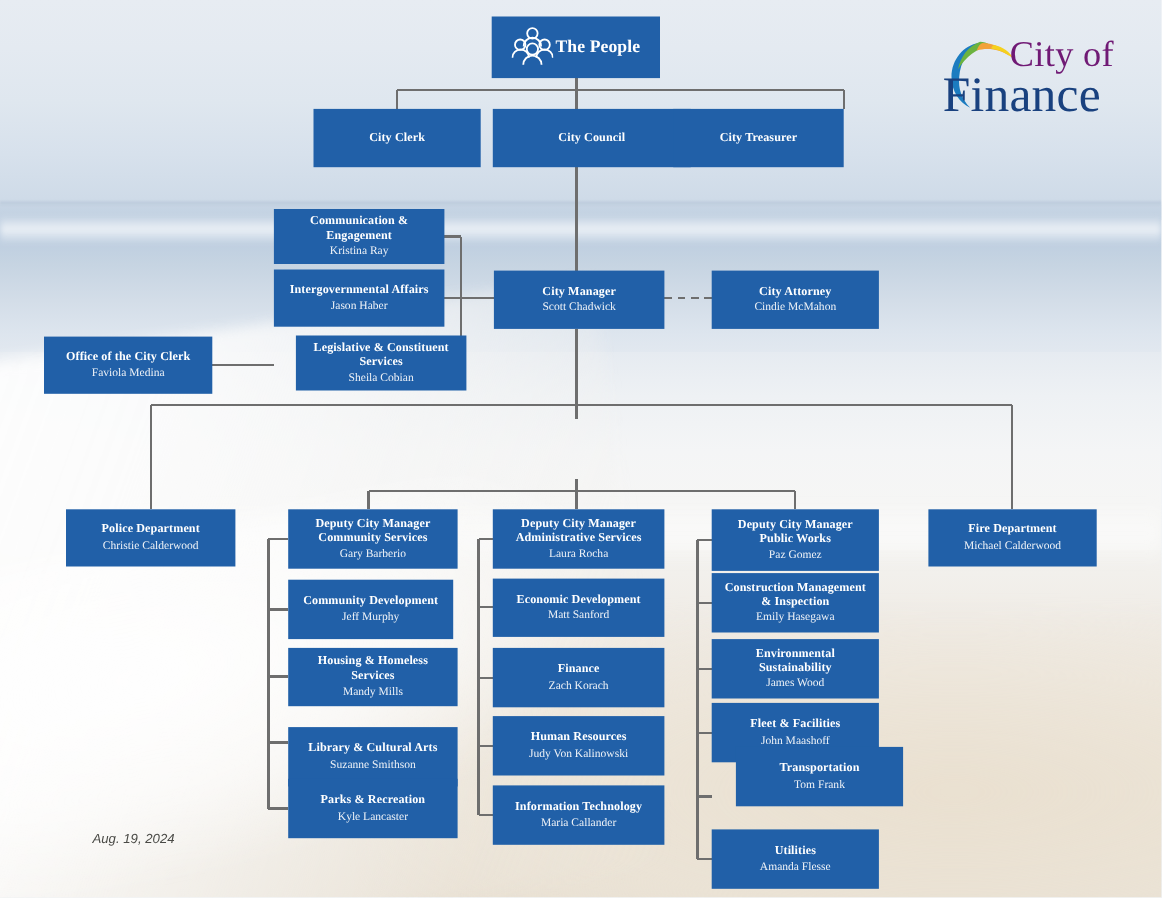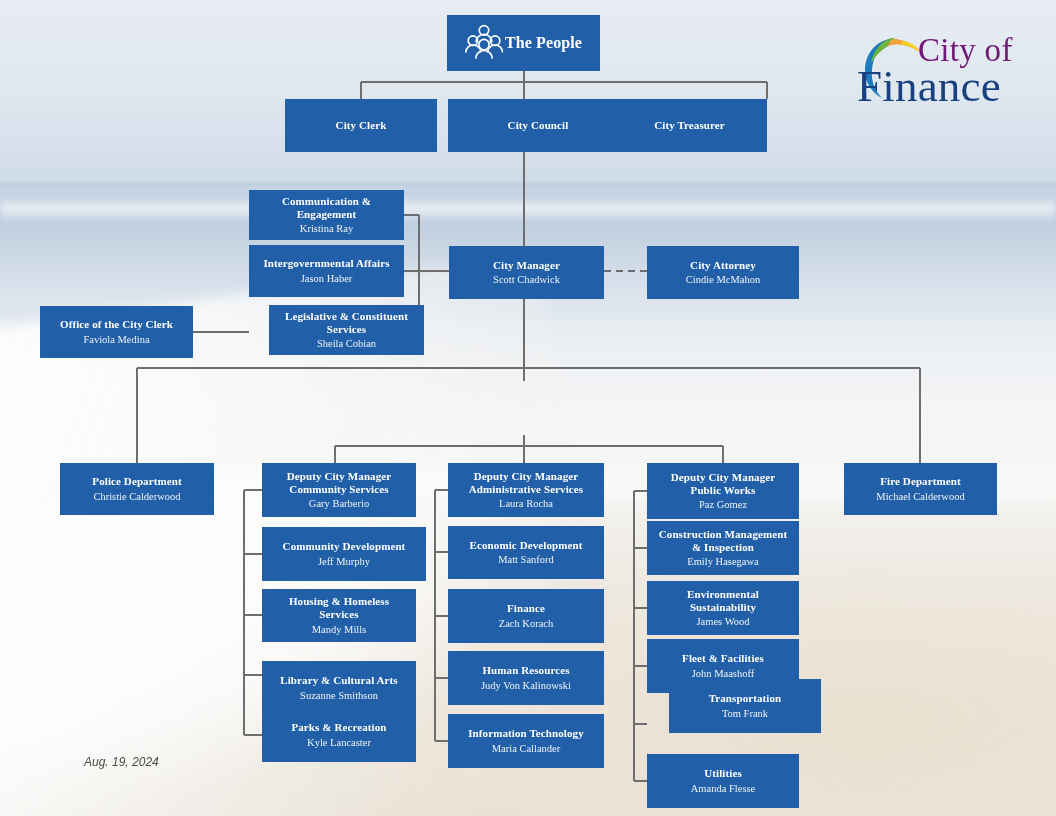--- a/index.html
+++ b/index.html
@@ -278,21 +278,21 @@
   </div>
   <div class="node" style="left:844px; top:463px; width:153px; height:52px;">
     <span class="t">Fire Department</span>
     <span class="n">Michael Calderwood</span>
   </div>
 
   <div class="node" style="left:262px; top:463px; width:154px; height:54px;">
     <span class="t">Deputy City Manager<br>Community Services</span>
     <span class="n">Gary Barberio</span>
   </div>
-  <div class="node" style="left:262px; top:527px; width:164px; height:54px;">
+  <div class="node" style="left:262px; top:527px; width:150px; height:54px;">
     <span class="t">Community Development</span>
     <span class="n">Jeff Murphy</span>
   </div>
   <div class="node" style="left:262px; top:589px; width:154px; height:53px;">
     <span class="t">Housing &amp; Homeless Services</span>
     <span class="n">Mandy Mills</span>
   </div>
   <div class="node" style="left:262px; top:661px; width:154px; height:54px;">
     <span class="t">Library &amp; Cultural Arts</span>
     <span class="n">Suzanne Smithson</span>

